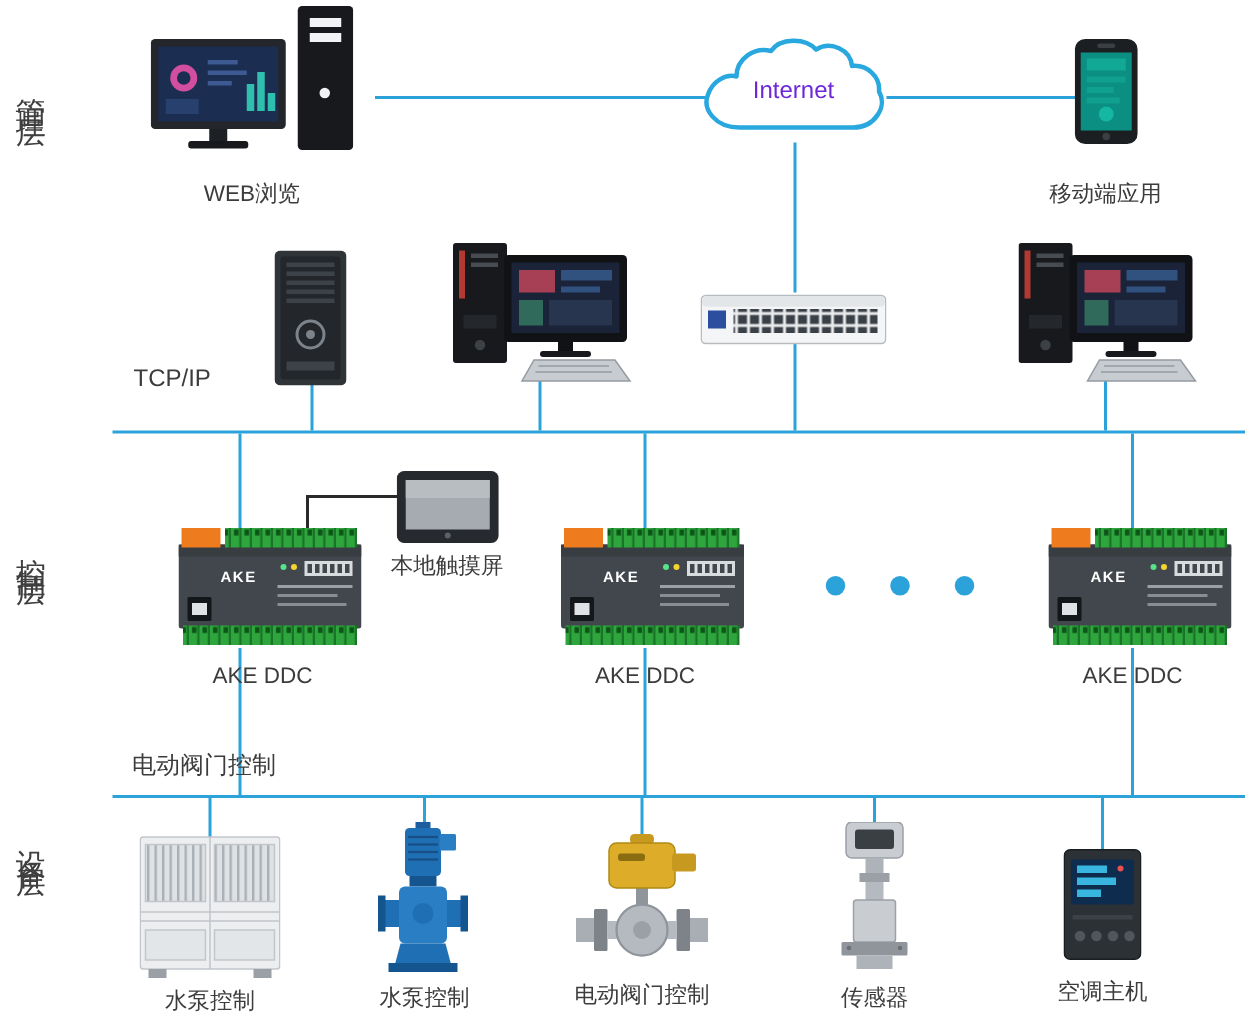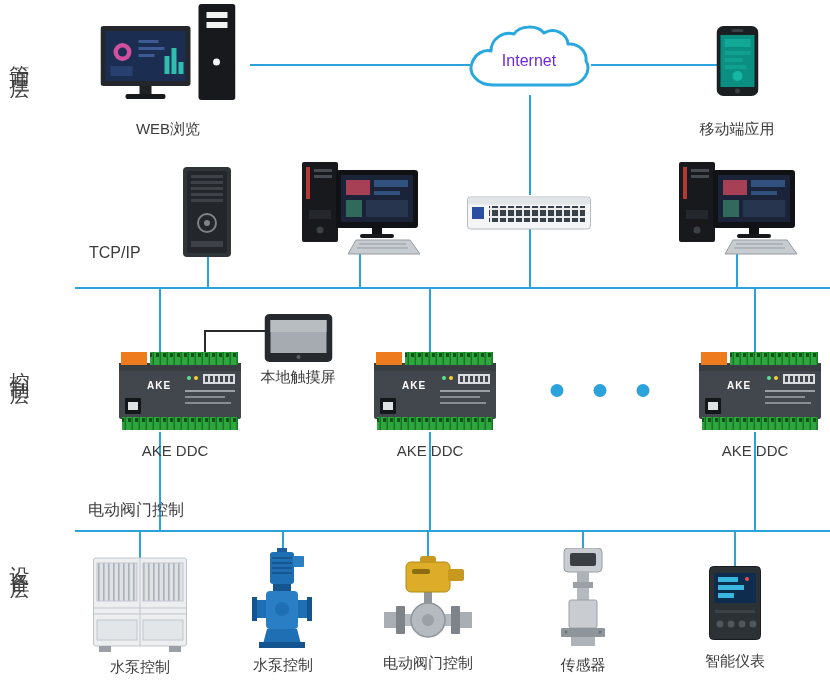--- a/index.html
+++ b/index.html
@@ -380,16 +380,16 @@
       <rect x="9" y="11" width="20" height="5" fill="#39b6e0"></rect>
       <rect x="9" y="19" width="26" height="5" fill="#39b6e0"></rect>
       <rect x="9" y="27" width="16" height="5" fill="#39b6e0"></rect>
       <circle cx="38" cy="13" r="2" fill="#e65050"></circle>
       <rect x="6" y="44" width="40" height="3" fill="#3c4146"></rect>
       <circle cx="11" cy="58" r="3.5" fill="#50565c"></circle>
       <circle cx="22" cy="58" r="3.5" fill="#50565c"></circle>
       <circle cx="33" cy="58" r="3.5" fill="#50565c"></circle>
       <circle cx="44" cy="58" r="3.5" fill="#50565c"></circle>
     </svg>
-    <div class="node-label" style="margin-top:12px">智能仪表</div>
+    <div class="node-label" style="margin-top:12px">空调主机</div>
   </div>
 
 </div>
 
 </body></html>

